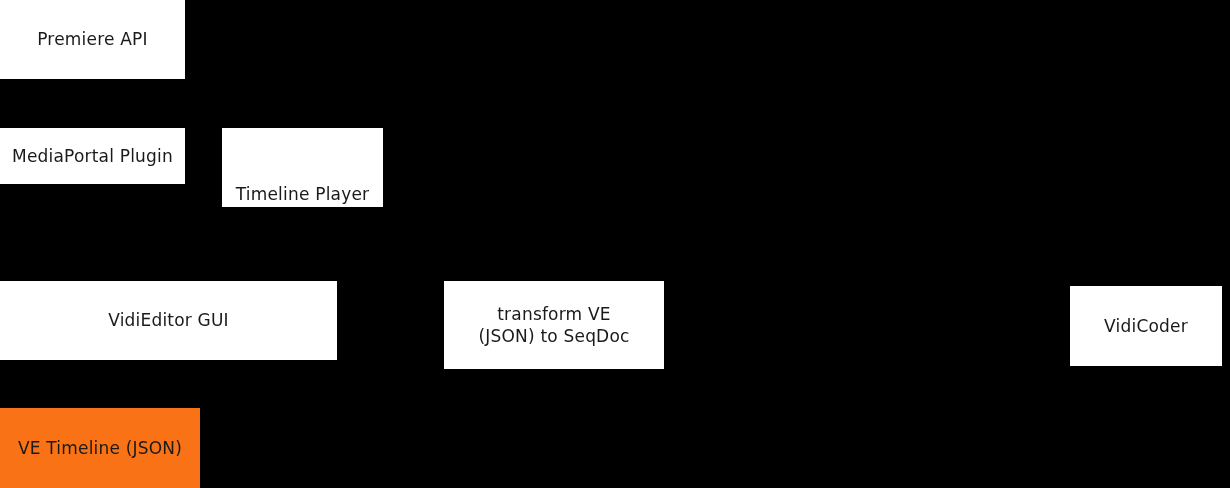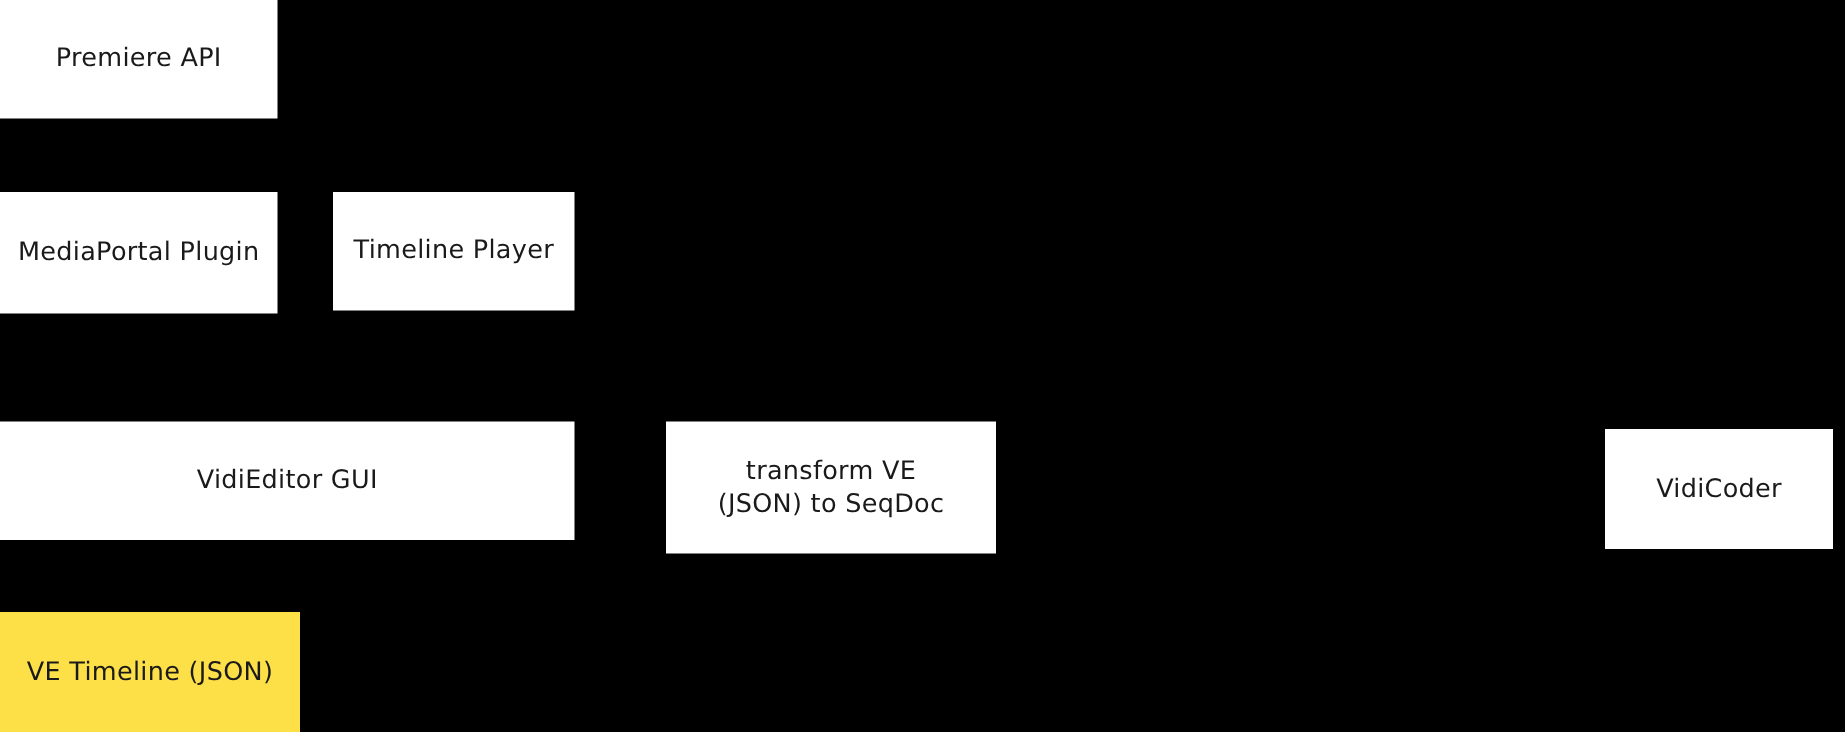--- a/index.html
+++ b/index.html
@@ -43,39 +43,39 @@
 </style>
 </head>
 <body style="background: rgb(0, 0, 0);">
 
 <div id="canvas" style="background: rgb(0, 0, 0);">
 
   <div class="node" style="left: 0px; top: 0px; width: 185px; height: 79px; background: rgb(255, 255, 255); color: rgb(26, 26, 26);">
     <span class="label">Premiere API</span>
   </div>
 
-  <div class="node" style="left: 0px; top: 128px; width: 185px; height: 81px; background: rgb(255, 255, 255); color: rgb(26, 26, 26);">
+  <div class="node" style="left: 0px; top: 128px; width: 185px; height: 56px; background: rgb(255, 255, 255); color: rgb(26, 26, 26);">
     <span class="label">MediaPortal Plugin</span>
   </div>
 
-  <div class="node" style="left: 222px; top: 128px; width: 161px; height: 79px; background: rgb(255, 255, 255); color: rgb(26, 26, 26);">
+  <div class="node" style="left: 222px; top: 128px; width: 161px; height: 79px; background: rgb(255, 255, 255); color: rgb(26, 26, 26); align-items: flex-end;">
     <span class="label">Timeline Player</span>
   </div>
 
-  <div class="node" style="left: 0px; top: 281px; width: 383px; height: 79px; background: rgb(255, 255, 255); color: rgb(26, 26, 26);">
+  <div class="node" style="left: 0px; top: 281px; width: 337px; height: 79px; background: rgb(255, 255, 255); color: rgb(26, 26, 26);">
     <span class="label">VidiEditor GUI</span>
   </div>
 
   <div class="node" style="left: 444px; top: 281px; width: 220px; height: 88px; background: rgb(255, 255, 255); color: rgb(26, 26, 26);">
     <span class="label">transform VE
 (JSON) to SeqDoc</span>
   </div>
 
 
   <div class="node" style="left: 1070px; top: 286px; width: 152px; height: 80px; background: rgb(255, 255, 255); color: rgb(26, 26, 26); justify-content: flex-end;">
     <span class="label">VidiCoder</span>
   </div>
 
-  <div class="node" style="left: 0px; top: 408px; width: 200px; height: 80px; background: #fde047; color: rgb(26, 26, 26);">
+  <div class="node" style="left: 0px; top: 408px; width: 200px; height: 80px; background: #f97316; color: rgb(26, 26, 26);">
     <span class="label">VE Timeline (JSON)</span>
   </div>
 
 </div>
 
 </body></html>

